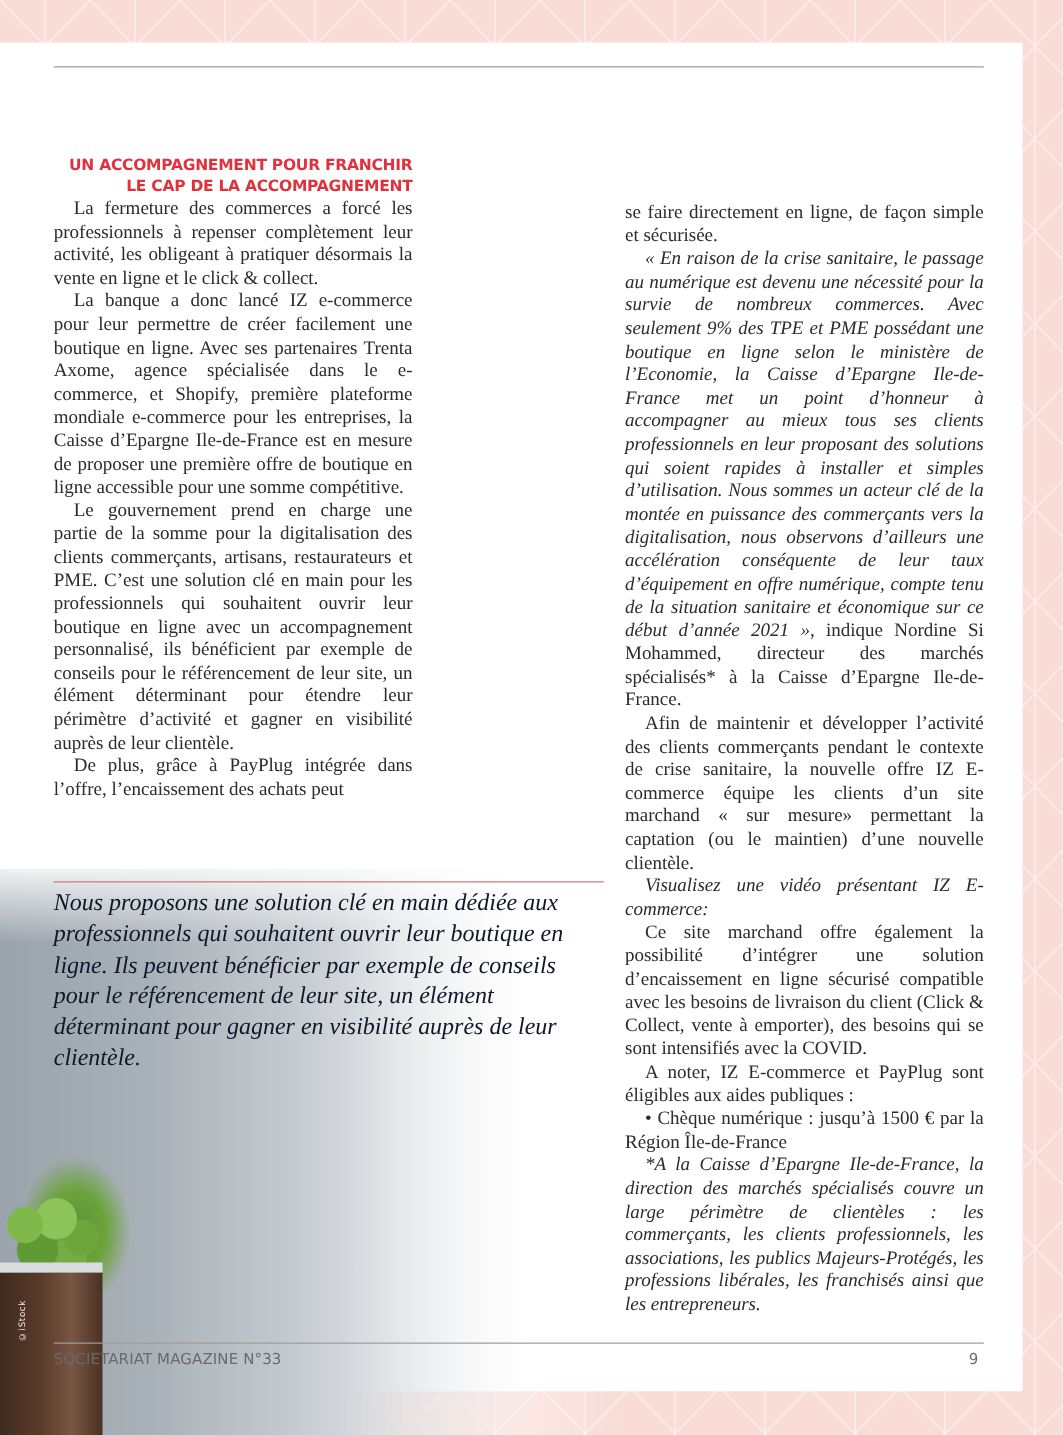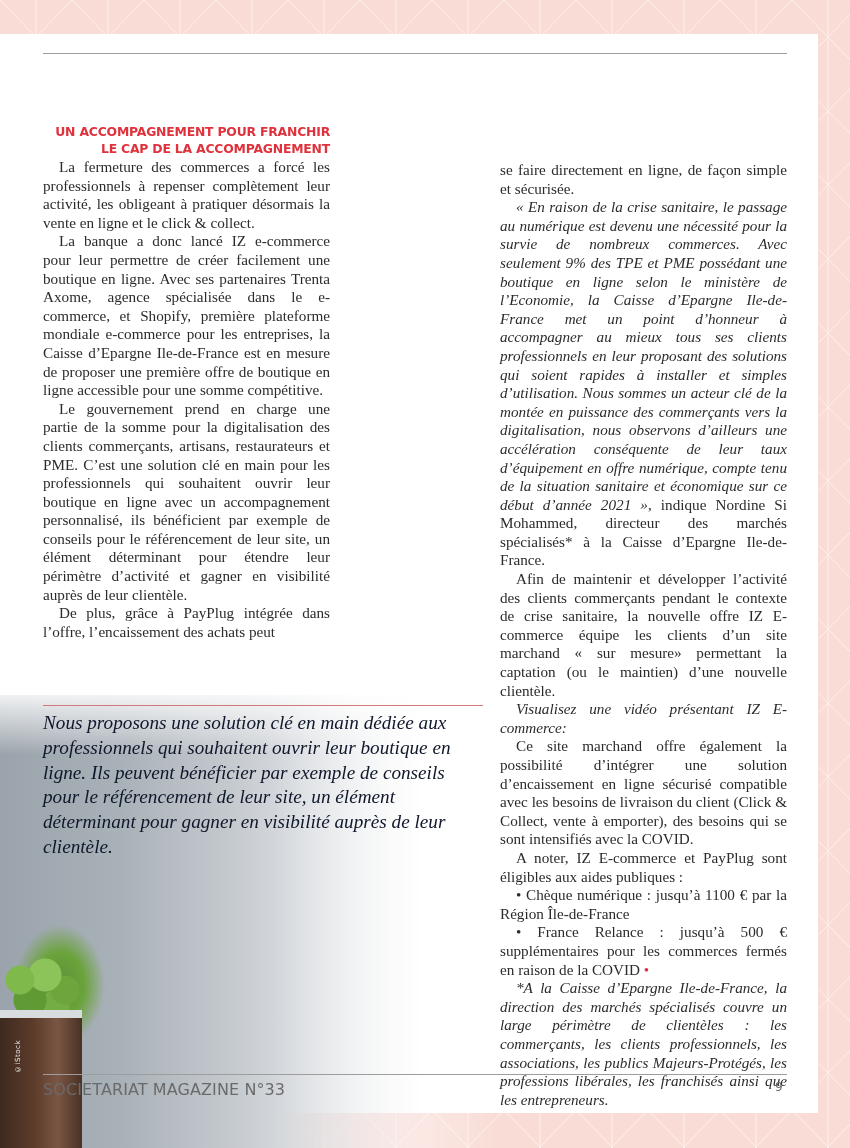--- a/index.html
+++ b/index.html
@@ -42,21 +42,21 @@
   }
   .credit {
     position:absolute; left:14px; top:1040px; font-family:"DejaVu Sans", sans-serif;
     font-size:7px; color:#eeeeee; writing-mode:vertical-rl; transform:rotate(180deg);
     letter-spacing:0.5px;
   }
   .rule-top { position:absolute; left:43px; top:53px; width:744px; height:1px; background:#9d9d9d; }
   .rule-bottom { position:absolute; left:43px; top:1074px; width:744px; height:1px; background:#9d9d9d; }
   .footer-title {
     position:absolute; left:43px; top:1080px; font-family:"DejaVu Sans", sans-serif;
-    font-size:16px; color:#6a6a6a; letter-spacing:0.1px;
+    font-size:12px; color:#6a6a6a; letter-spacing:0.1px;
   }
   .page-number {
     position:absolute; left:775px; top:1080px; font-family:"DejaVu Sans", sans-serif;
     font-size:12px; color:#6a6a6a;
   }
   .col { position:absolute; font-size:15.2px; line-height:18.6px; color:#2b2b2b; text-align:justify; }
   .col-left { left:43px; top:123px; width:287px; }
   .col-right { left:500px; top:123px; width:287px;margin-top:38px; }
   .heading {
     font-family:"DejaVu Sans", sans-serif; font-weight:bold; color:#e0323c;
@@ -106,22 +106,21 @@
   <p>De plus, grâce à PayPlug intégrée dans l’offre, l’encaissement des achats peut</p>
 </div>
 
 <div class="col col-right">
   <p class="noindent">se faire directement en ligne, de façon simple et sécurisée.</p>
   <p><span class="ital">« En raison de la crise sanitaire, le passage au numérique est devenu une nécessité pour la survie de nombreux commerces. Avec seulement 9% des TPE et PME possédant une boutique en ligne selon le ministère de l’Economie, la Caisse d’Epargne Ile-de-France met un point d’honneur à accompagner au mieux tous ses clients professionnels en leur proposant des solutions qui soient rapides à installer et simples d’utilisation. Nous sommes un acteur clé de la montée en puissance des commerçants vers la digitalisation, nous observons d’ailleurs une accélération conséquente de leur taux d’équipement en offre numérique, compte tenu de la situation sanitaire et économique sur ce début d’année 2021 »</span><span>, indique Nordine Si Mohammed, directeur des marchés spécialisés* à la Caisse d’Epargne Ile-de-France.</span></p>
   <p>Afin de maintenir et développer l’activité des clients commerçants pendant le contexte de crise sanitaire, la nouvelle offre IZ E-commerce équipe les clients d’un site marchand « sur mesure» permettant la captation (ou le maintien) d’une nouvelle clientèle.</p>
   <p class="ital">Visualisez une vidéo présentant IZ E-commerce:</p>
   <p>Ce site marchand offre également la possibilité d’intégrer une solution d’encaissement en ligne sécurisé compatible avec les besoins de livraison du client (Click &amp; Collect, vente à emporter), des besoins qui se sont intensifiés avec la COVID.</p>
   <p>A noter, IZ E-commerce et PayPlug sont éligibles aux aides publiques :</p>
-  <p>• Chèque numérique : jusqu’à 1100 € par la Région Île-de-France</p>
-  <p><span>• France Relance : jusqu’à 500 €  supplémentaires pour les commerces fermés en raison de la COVID</span> <span class="red-dot">•</span></p>
+  <p>• Chèque numérique : jusqu’à 1500 € par la Région Île-de-France</p>
   <p class="ital">*A la Caisse d’Epargne Ile-de-France, la direction des marchés spécialisés couvre un large périmètre de clientèles : les commerçants, les clients professionnels, les associations, les publics Majeurs-Protégés, les professions libérales, les franchisés ainsi que les entrepreneurs.</p>
 </div>
 
 <div class="quote-rule"></div>
 <div class="pullquote">Nous proposons une solution clé en main dédiée aux professionnels qui souhaitent ouvrir leur boutique en ligne. Ils peuvent bénéficier par exemple de conseils pour le référencement de leur site,  un élément déterminant pour gagner  en visibilité auprès de leur clientèle.</div>
 
 <div class="rule-bottom"></div>
 <div class="footer-title">SOCIETARIAT MAGAZINE N°33</div>
 <div class="page-number">9</div>
 

